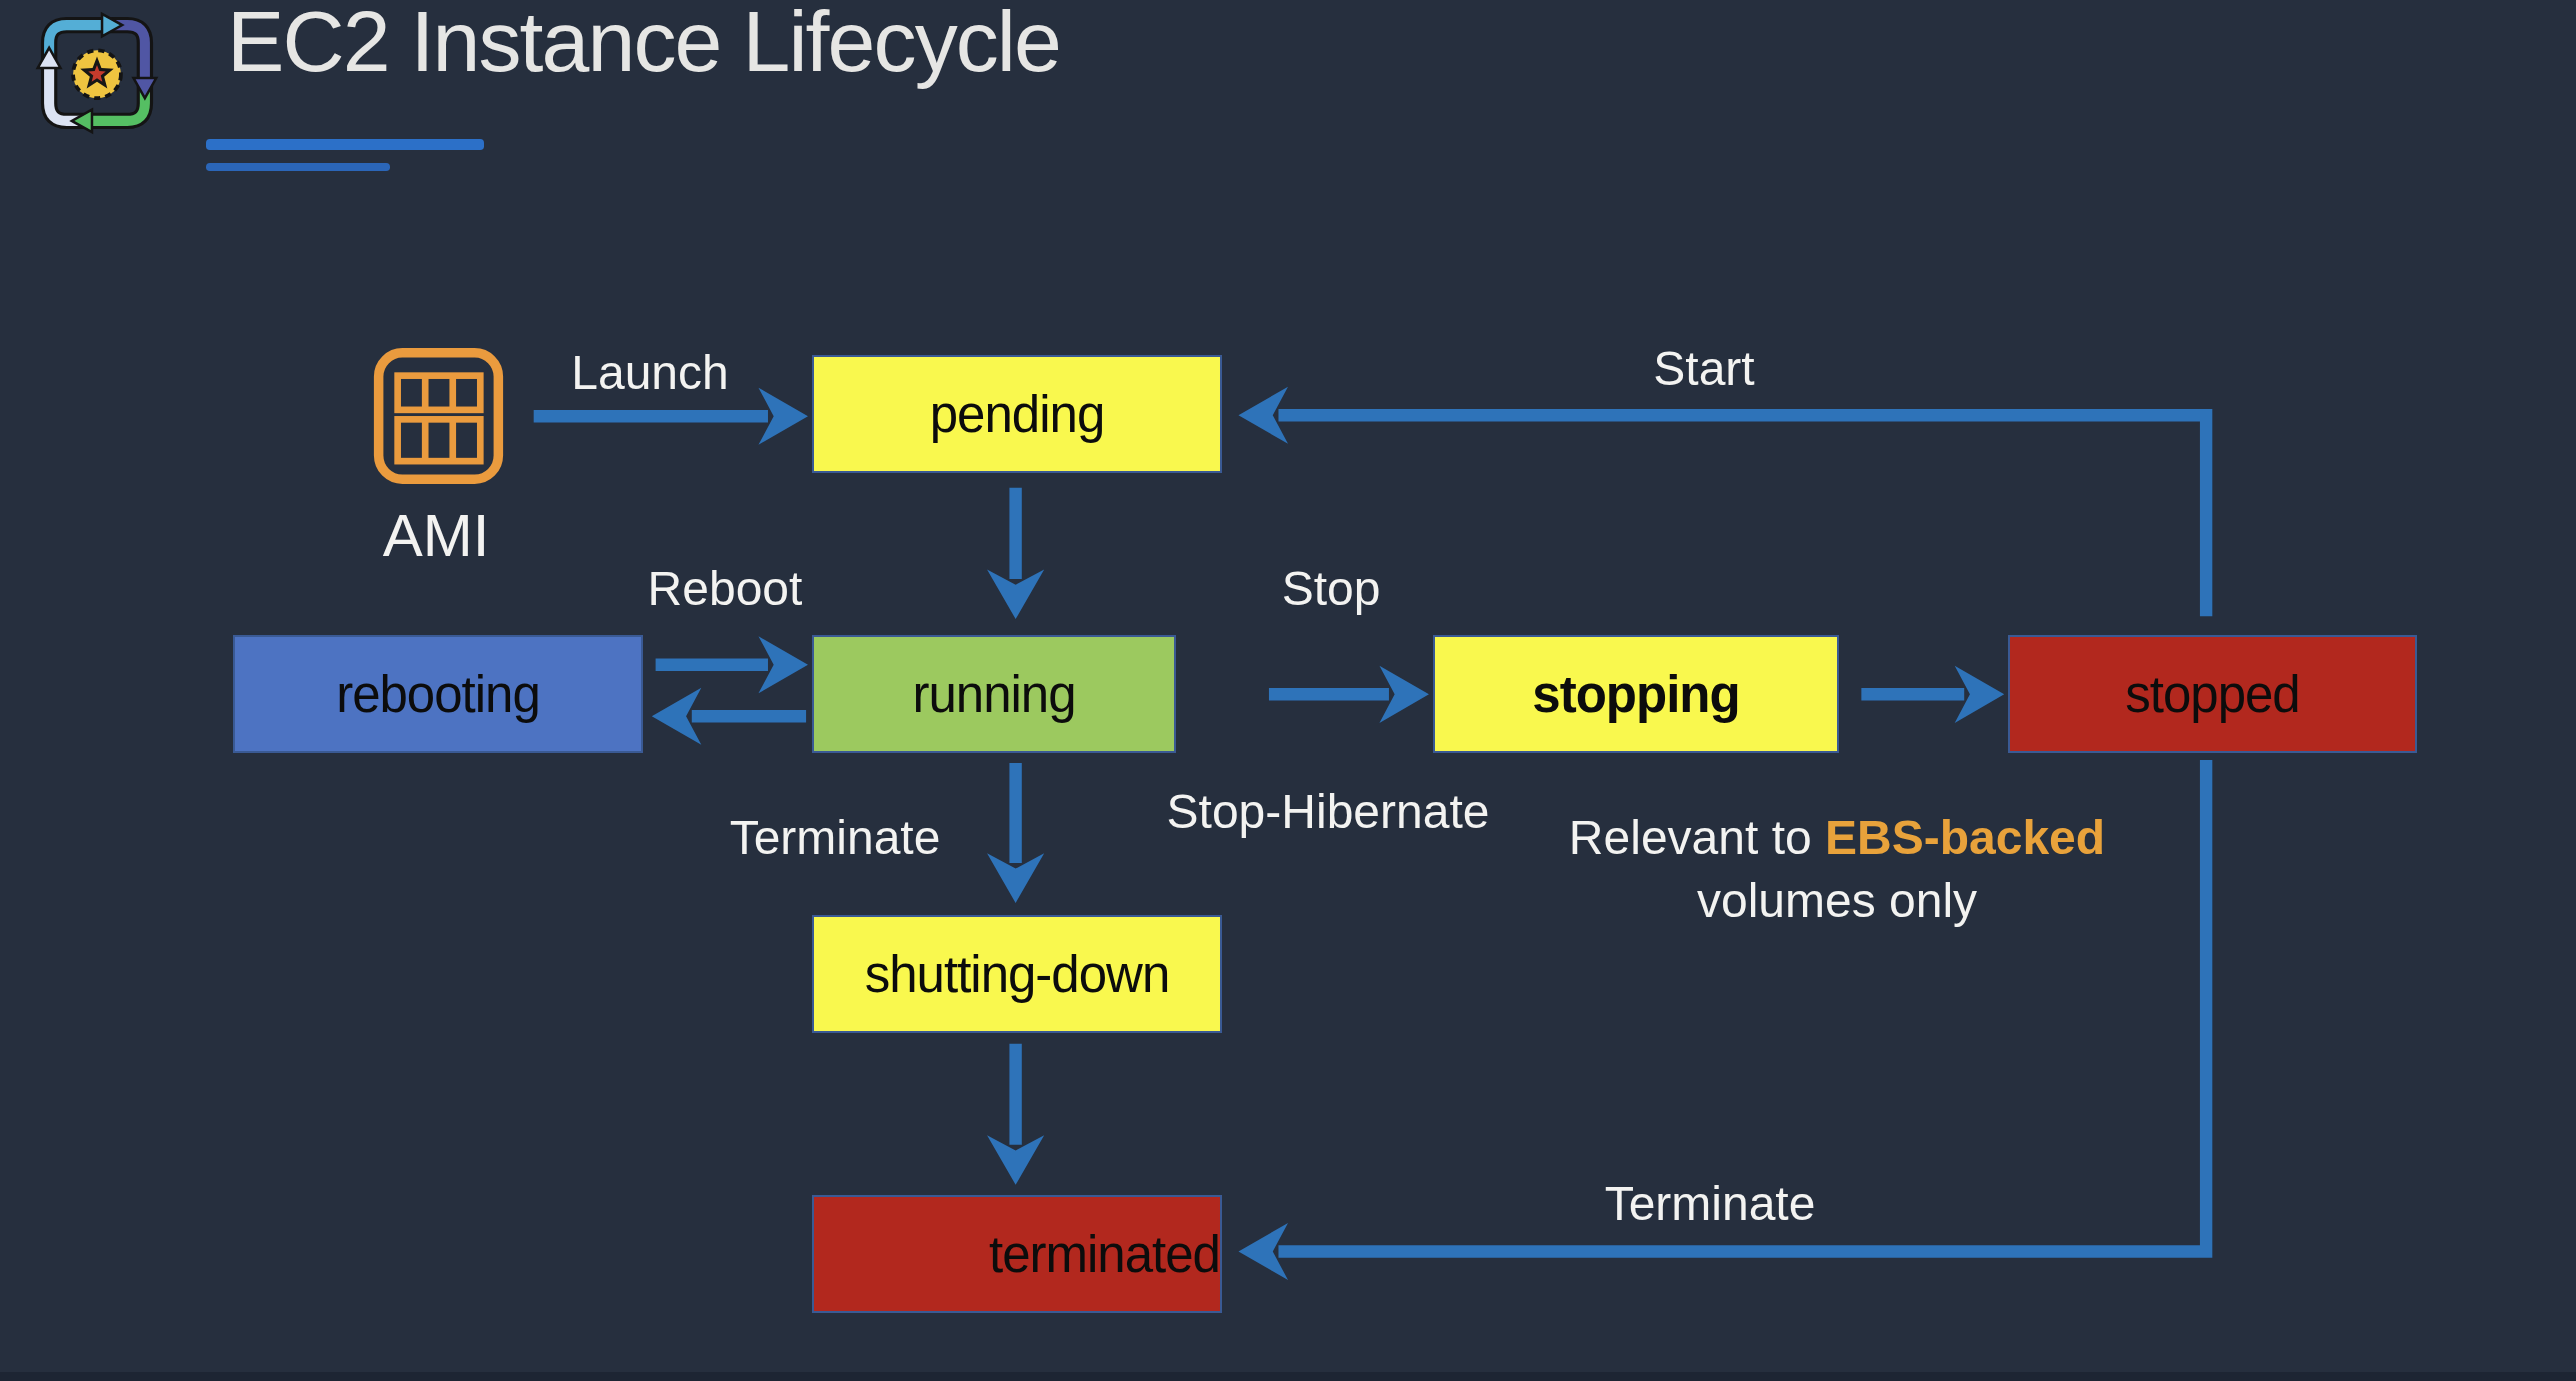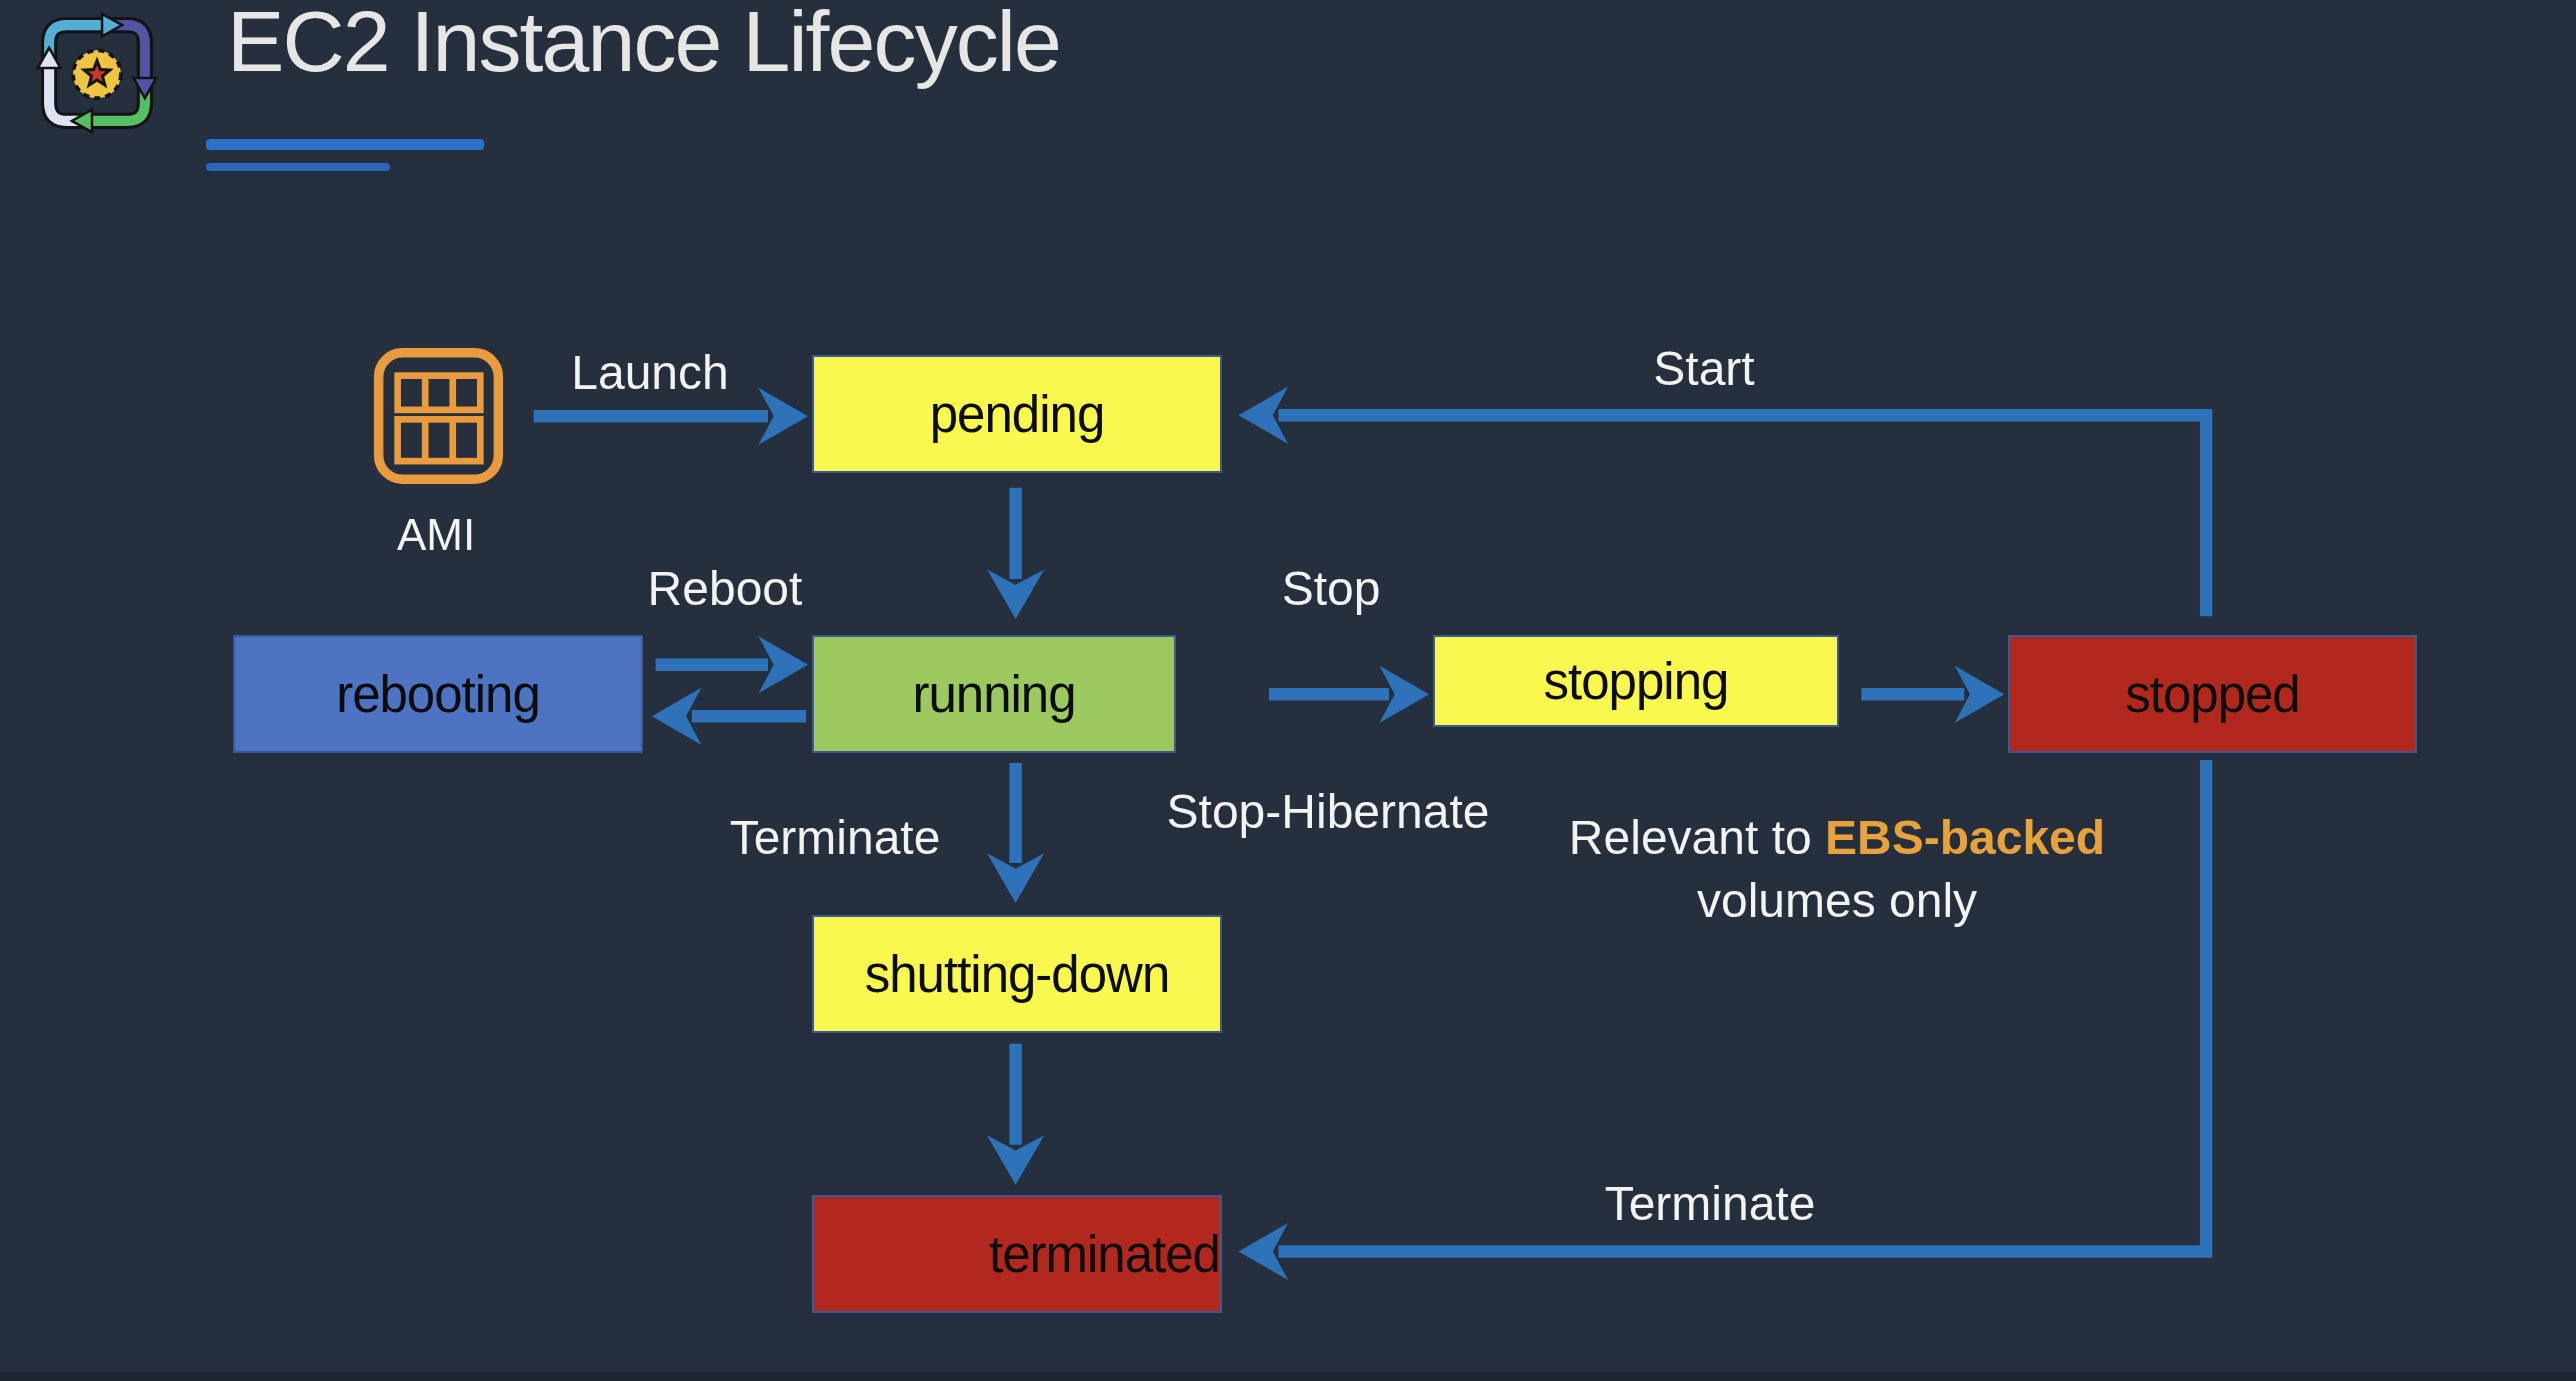--- a/index.html
+++ b/index.html
@@ -38,37 +38,37 @@
     display:flex; align-items:center; justify-content:center;
     font-size:51px; letter-spacing:-1px; color:#0c0c0c; white-space:nowrap;
   }
   .node.yellow{background:var(--state-yellow);}
   .node.green {background:var(--state-green);}
   .node.blue  {background:var(--state-blue);}
   .node.red   {background:var(--state-red);}
   .n-pending   {left:812px;  top:355px;  width:410px; height:118px;}
   .n-rebooting {left:233px;  top:635px;  width:410px; height:118px;}
   .n-running   {left:812px;  top:635px;  width:364px; height:118px;}
-  .n-stopping  {left:1433px; top:635px;  width:406px; height:92px;}
+  .n-stopping  {left:1433px; top:635px;  width:406px; height:118px;font-weight:bold;}
   .n-stopped   {left:2008px; top:635px;  width:409px; height:118px;}
   .n-shutting  {left:812px;  top:915px;  width:410px; height:118px;}
   .n-terminated{left:812px;  top:1195px; width:410px; height:118px;justify-content:flex-end;}
 
   .elabel{
     position:absolute; transform:translate(-50%,-50%);
     font-size:48px; color:var(--label-color); white-space:nowrap;
   }
   .l-launch      {left:650px;  top:372px;}
   .l-start       {left:1704px; top:368px;}
   .l-reboot      {left:725px;  top:588px;}
   .l-stop        {left:1331px; top:588px;}
   .l-stophib     {left:1328px; top:811px;}
   .l-terminate1  {left:835px;  top:837px;}
   .l-terminate2  {left:1710px; top:1203px;}
-  .l-ami         {left:436px;  top:535px; font-size:44px;}
+  .l-ami         {left:436px;  top:535px; font-size:60px;}
 
   .note{
     position:absolute; left:1551px; top:806px; width:572px;
     text-align:center; font-size:48px; line-height:63px; color:var(--label-color);
   }
   .note .hl{color:var(--highlight-orange); font-weight:700;}
 
   .ico-under{stroke:#141414; stroke-width:13; fill:none;}
   .ico-col{stroke-width:8; fill:none;}
   .ico-head{stroke:#141414; stroke-width:2;}

